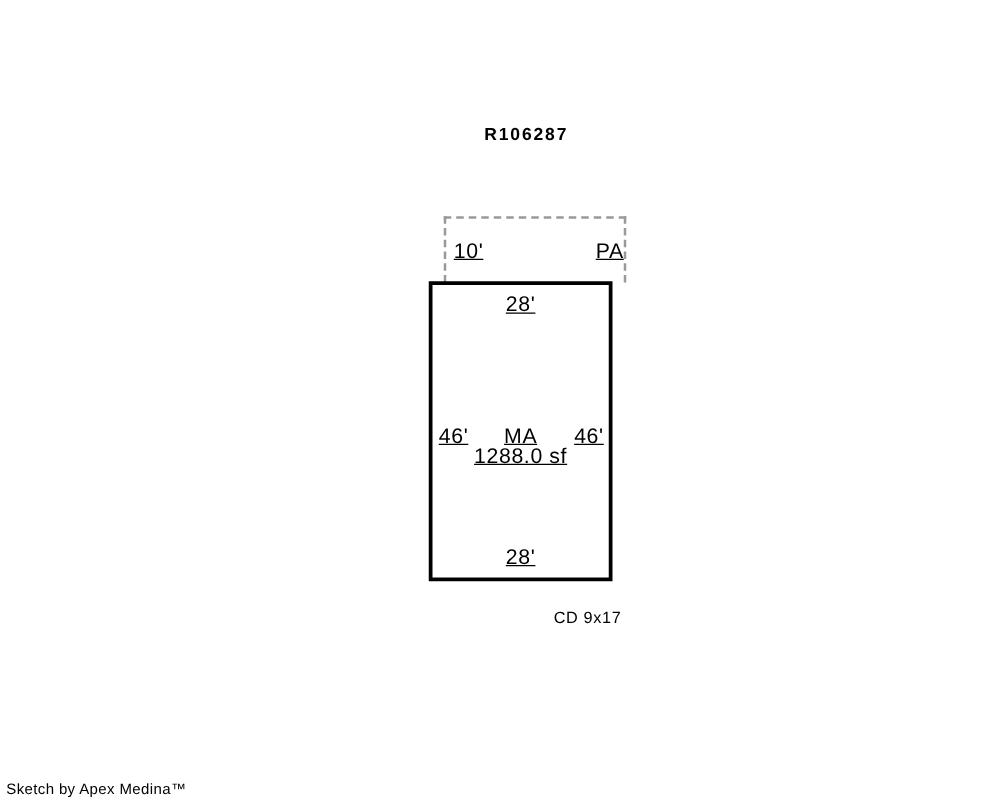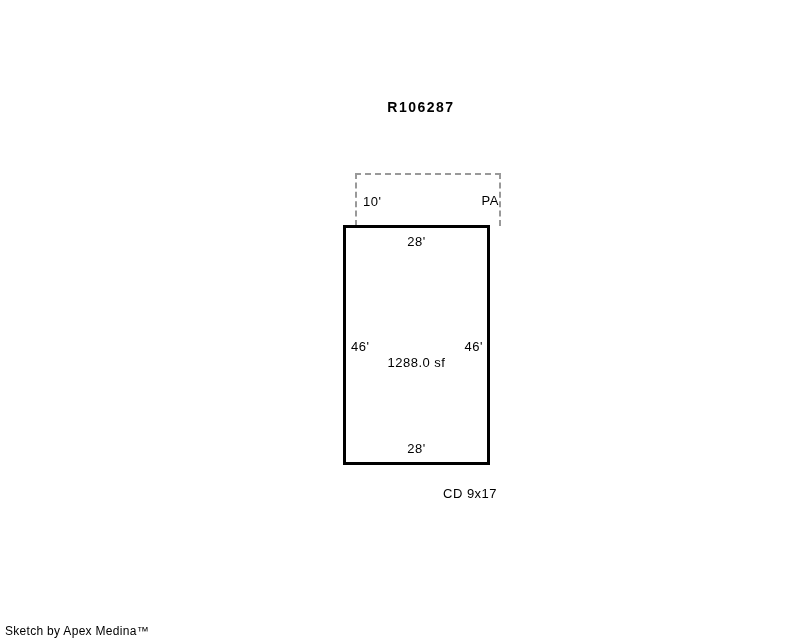--- a/index.html
+++ b/index.html
@@ -61,23 +61,24 @@
   .ma-rect {
     position: absolute;
     left: 343px;
     top: 225px;
     width: 147px;
     height: 240px;
     box-sizing: border-box;
     border: 3px solid var(--line, #000000);
   }
   .dim {
-    font-size: 13px;
+    font-size: 17px;
     letter-spacing: 0.5px;
     white-space: pre;
+    text-decoration: underline;
   }
   .ma-dim-top {
     position: absolute;
     top: 6px;
     left: 0;
     width: 100%;
     text-align: center;
   }
   .ma-dim-bottom {
     position: absolute;
@@ -142,20 +143,21 @@
   </div>
 
   <div class="pa-rect">
     <span class="dim pa-dim-left">10'</span>
     <span class="dim pa-label">PA</span>
   </div>
 
   <div class="ma-rect">
     <span class="dim ma-dim-top">28'</span>
     <span class="dim ma-dim-left">46'</span>
+    <span class="dim ma-label">MA</span>
     <span class="dim ma-dim-right">46'</span>
     <span class="dim ma-area">1288.0 sf</span>
     <span class="dim ma-dim-bottom">28'</span>
   </div>
 
   <div class="cd-label">CD 9x17</div>
 
   <div class="footer-credit">Sketch by Apex Medina™</div>
 
 </div>

